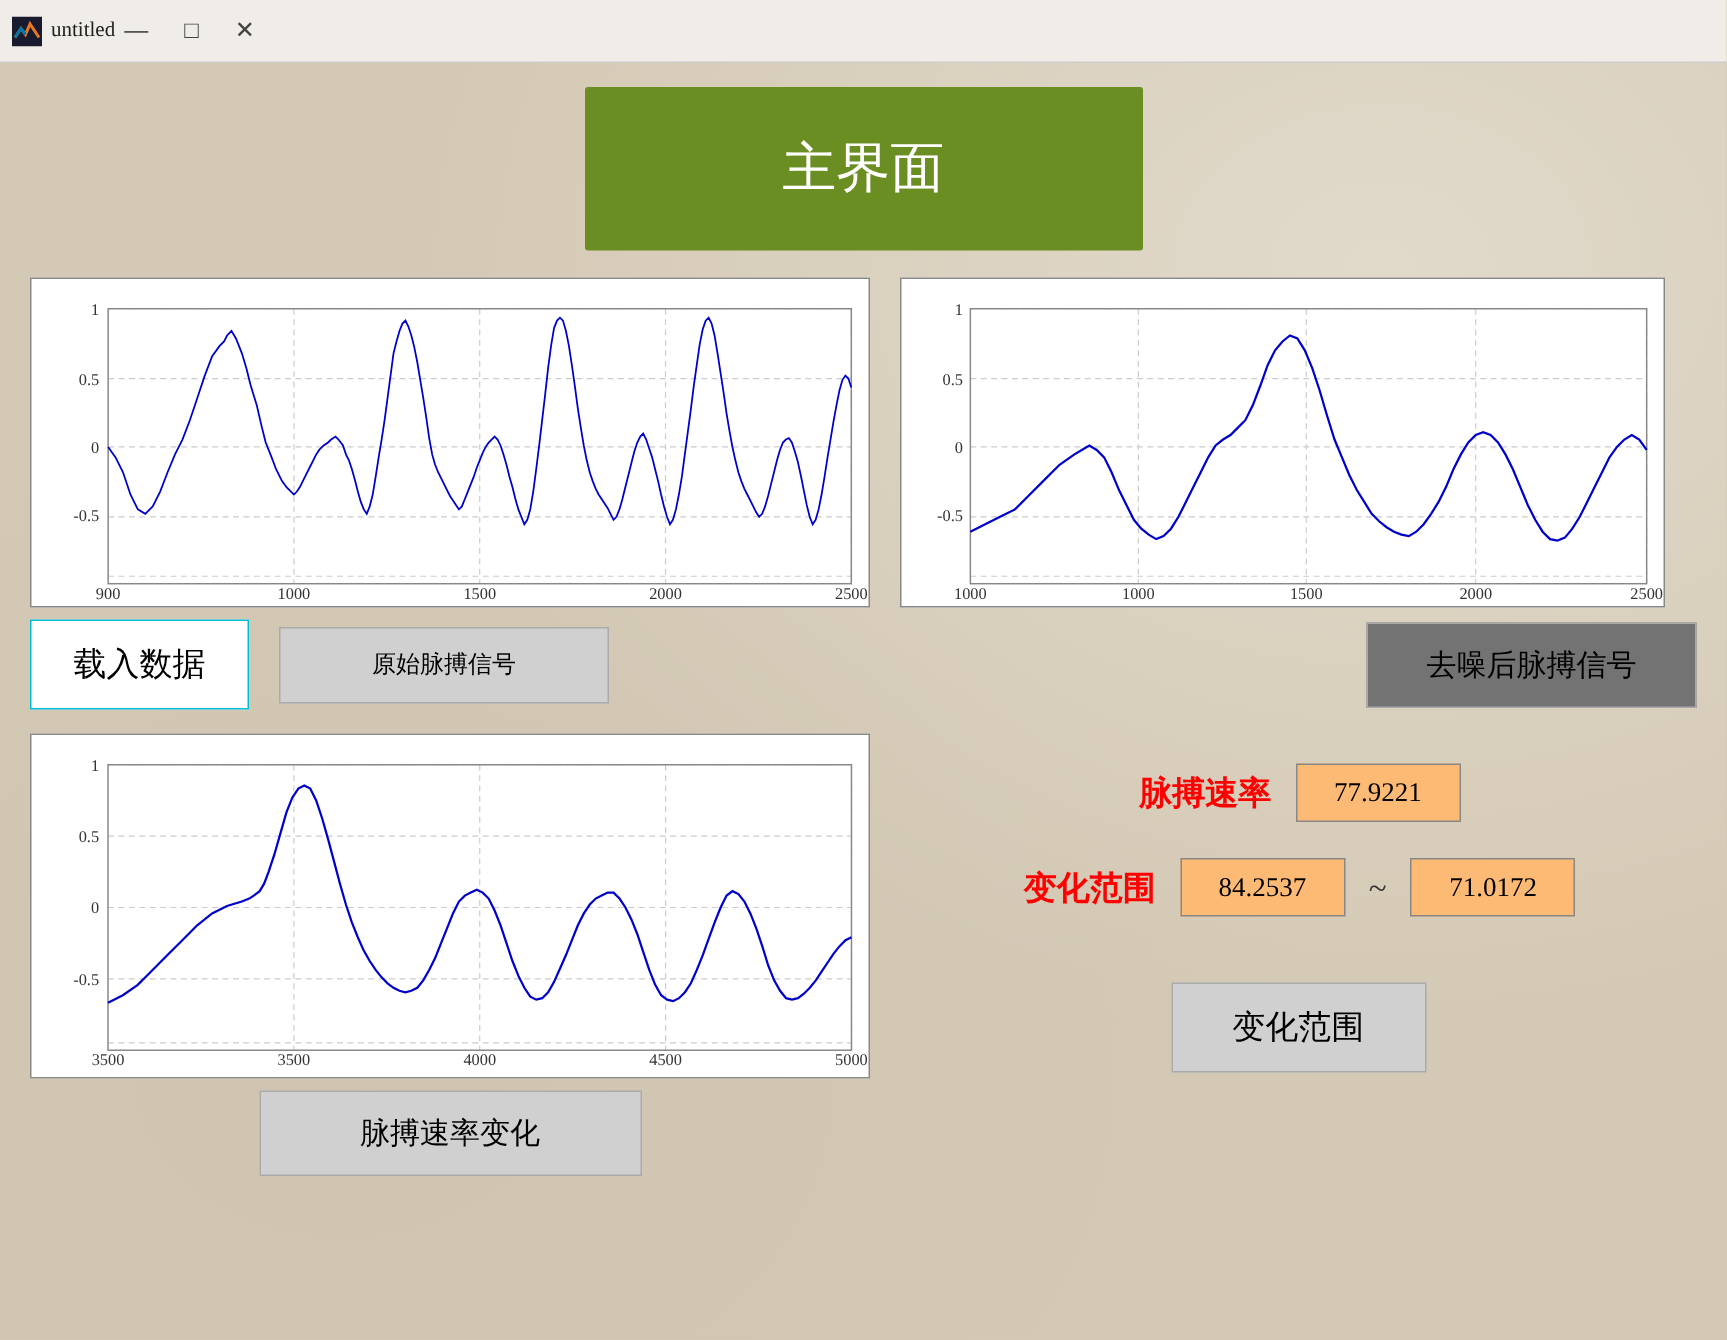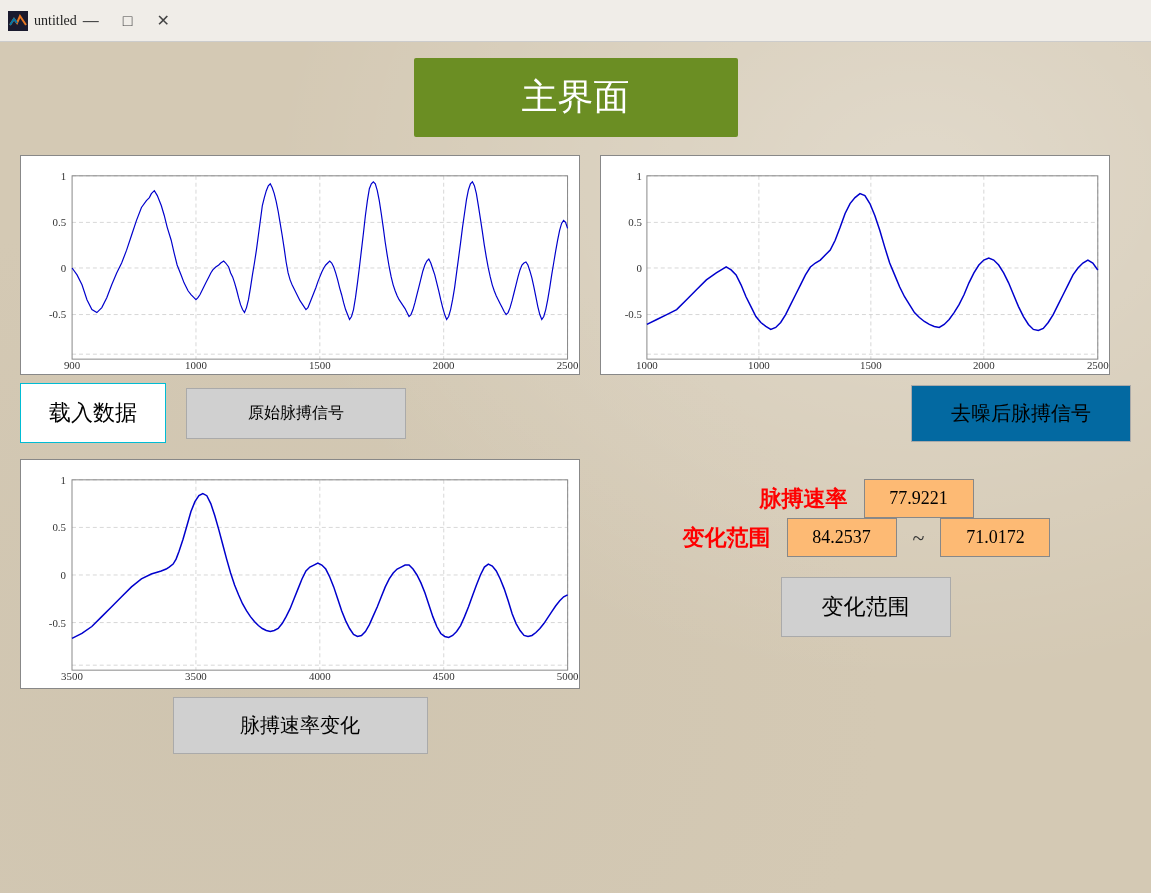--- a/index.html
+++ b/index.html
@@ -60,23 +60,23 @@
     .main {
       position: absolute;
       top: 42px;
       left: 0; right: 0; bottom: 0;
       padding: 16px 20px;
     }
 
     
     .header-banner {
       background: #6b8e23;
-      width: 324px;
+      width: 372px;
       margin: 0 auto 18px auto;
-      padding: 15px 40px;
+      padding: 30px 40px;
       text-align: center;
       border-radius: 2px;
     }
     .header-banner-text {
       font-size: 36px;
       color: #fff;
       font-weight: normal;
     }
 
     
@@ -120,21 +120,21 @@
       border: 1px solid #aaa;
       padding: 14px 0;
       font-size: 16px;
       font-family: inherit;
       color: #000;
       text-align: center;
       min-width: 220px;
     }
 
     .btn-label-right {
-      background: #0369a1;
+      background: #737373;
       border: 1px solid #aaa;
       padding: 14px 0;
       font-size: 20px;
       font-family: inherit;
       color: #000;
       text-align: center;
       min-width: 220px;
       margin-left: auto;
     }
 
@@ -163,20 +163,21 @@
       width: 255px;
     }
 
     
     .right-panel {
       flex: 1;
       display: flex;
       flex-direction: column;
       align-items: center;
       padding-top: 20px;
+      gap: 24px;
     }
 
     .metric-row {
       display: flex;
       align-items: center;
       gap: 16px;
     }
 
     .metric-label {
       font-size: 22px;

